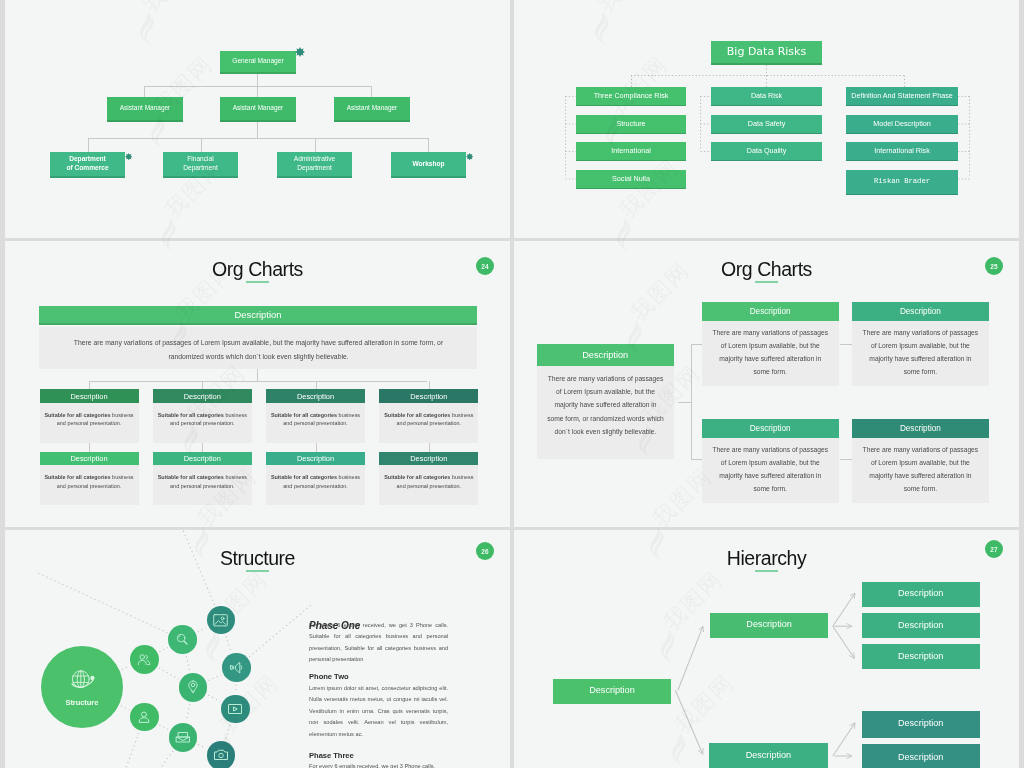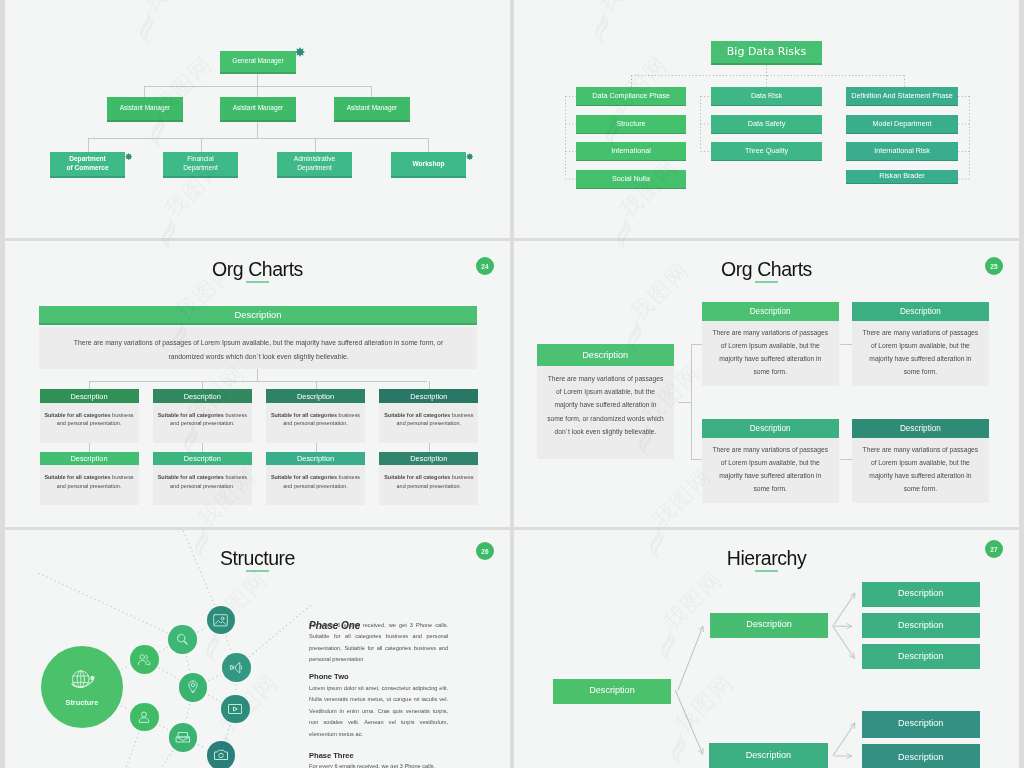--- a/index.html
+++ b/index.html
@@ -102,31 +102,31 @@
     <path d="M51.5 179.0 L62.0 179.0"></path>
     <path d="M186.5 96.5 L197.0 96.5"></path>
     <path d="M186.5 124.0 L197.0 124.0"></path>
     <path d="M186.5 151.5 L197.0 151.5"></path>
     <path d="M444.0 96.5 L455.5 96.5"></path>
     <path d="M444.0 124.0 L455.5 124.0"></path>
     <path d="M444.0 151.5 L455.5 151.5"></path>
     <path d="M444.0 179.0 L455.5 179.0"></path>
    </g>
   </svg>
-  <div class="box" style="left:62px;top:87.0px;width:110px;height:19px;background:#45c16e;border-bottom:1.5px solid rgba(0,0,0,.16);font-size:7.2px;">Data Compliance Phase</div>
+  <div class="box" style="left:62px;top:87.0px;width:110px;height:19px;background:#45c16e;border-bottom:1.5px solid rgba(0,0,0,.16);font-size:7.2px;">Three Compliance Risk</div>
   <div class="box" style="left:62px;top:114.5px;width:110px;height:19px;background:#45c16e;border-bottom:1.5px solid rgba(0,0,0,.16);font-size:7.2px;">Structure</div>
   <div class="box" style="left:62px;top:142.0px;width:110px;height:19px;background:#45c16e;border-bottom:1.5px solid rgba(0,0,0,.16);font-size:7.2px;">International</div>
   <div class="box" style="left:62px;top:169.5px;width:110px;height:19px;background:#45c16e;border-bottom:1.5px solid rgba(0,0,0,.16);font-size:7.2px;">Social Nulla</div>
   <div class="box" style="left:197px;top:87.0px;width:111px;height:19px;background:#3fb686;border-bottom:1.5px solid rgba(0,0,0,.16);font-size:7.2px;">Data Risk</div>
   <div class="box" style="left:197px;top:114.5px;width:111px;height:19px;background:#3fb686;border-bottom:1.5px solid rgba(0,0,0,.16);font-size:7.2px;">Data Safety</div>
-  <div class="box" style="left:197px;top:142.0px;width:111px;height:19px;background:#3fb686;border-bottom:1.5px solid rgba(0,0,0,.16);font-size:7.2px;">Three Quality</div>
+  <div class="box" style="left:197px;top:142.0px;width:111px;height:19px;background:#3fb686;border-bottom:1.5px solid rgba(0,0,0,.16);font-size:7.2px;">Data Quality</div>
   <div class="box" style="left:332px;top:87.0px;width:112px;height:19px;background:#3aae8c;border-bottom:1.5px solid rgba(0,0,0,.16);font-size:7.2px;">Definition And Statement Phase</div>
-  <div class="box" style="left:332px;top:114.5px;width:112px;height:19px;background:#3aae8c;border-bottom:1.5px solid rgba(0,0,0,.16);font-size:7.2px;">Model Department</div>
+  <div class="box" style="left:332px;top:114.5px;width:112px;height:19px;background:#3aae8c;border-bottom:1.5px solid rgba(0,0,0,.16);font-size:7.2px;">Model Description</div>
   <div class="box" style="left:332px;top:142.0px;width:112px;height:19px;background:#3aae8c;border-bottom:1.5px solid rgba(0,0,0,.16);font-size:7.2px;">International Risk</div>
-  <div class="box" style="left:332px;top:169.5px;width:112px;height:14px;background:#3aae8c;border-bottom:1.5px solid rgba(0,0,0,.16);font-size:7.2px;">Riskan Brader</div>
+  <div class="box" style="left:332px;top:169.5px;width:112px;height:25px;background:#3aae8c;border-bottom:1.5px solid rgba(0,0,0,.16);font-size:7.2px;font-family:Liberation Mono, monospace;">Riskan Brader</div>
 </div>
 
 <div class="slide" style="left:5px;top:241px;width:505px;height:286px;">
   <div class="slide-title" style="left:0;top:16.5px;width:505px;font-size:19.5px;">Org Charts</div>
   <div class="title-rule" style="left:241px;top:40px;width:23px;"></div>
   <div class="pagebadge" style="left:471px;top:16px;width:18px;height:18px;">24</div>
 
   <div class="hdrbar" style="left:34px;top:65px;width:438px;height:19px;background:#4cc173;border-bottom:2px solid rgba(0,0,0,.13);font-size:9.4px;">Description</div>
   <div class="panel" style="left:34px;top:86px;width:438px;height:42px;"></div>
   <div class="ptext" style="left:61.5px;top:95px;width:384px;font-size:6.8px;line-height:2.0;">There are many variations of passages of Lorem Ipsum available, but the majority have suffered alteration in some form, or randomized words which don´t look even slightly believable.</div>

